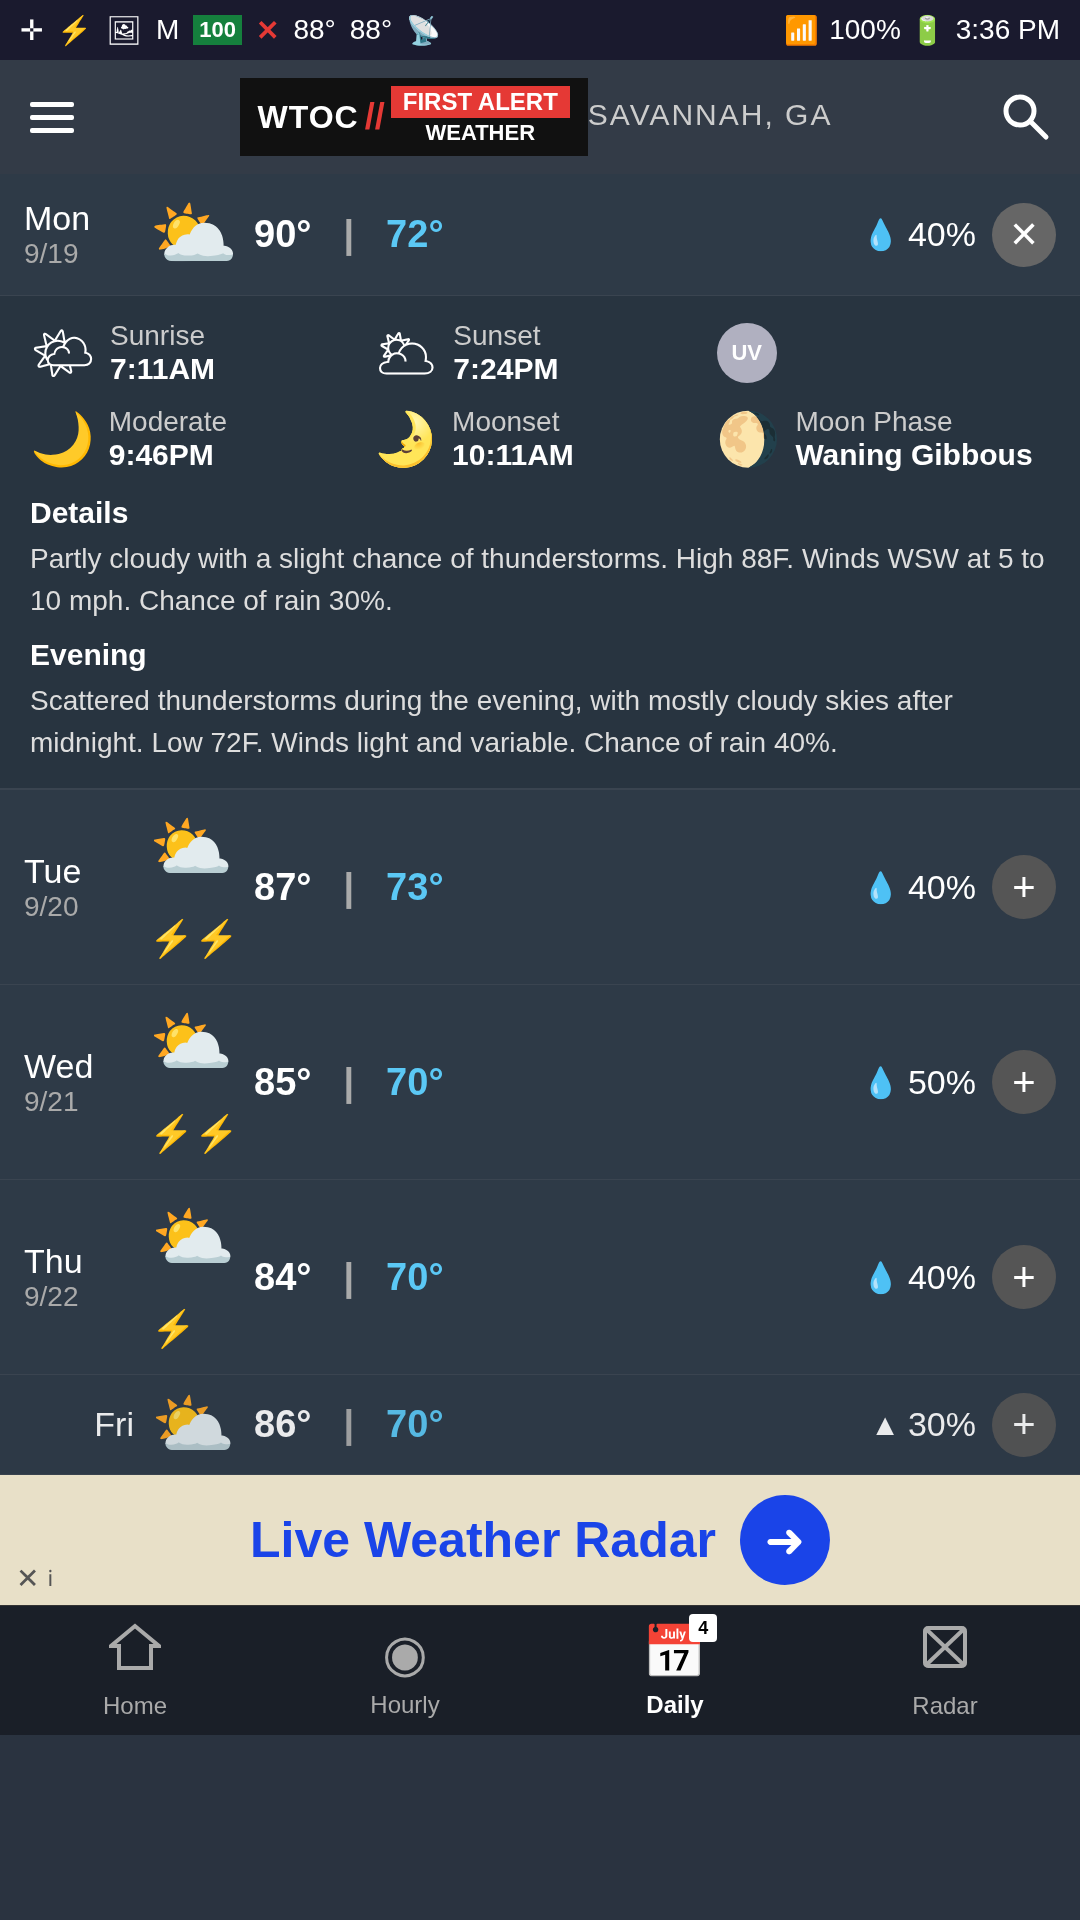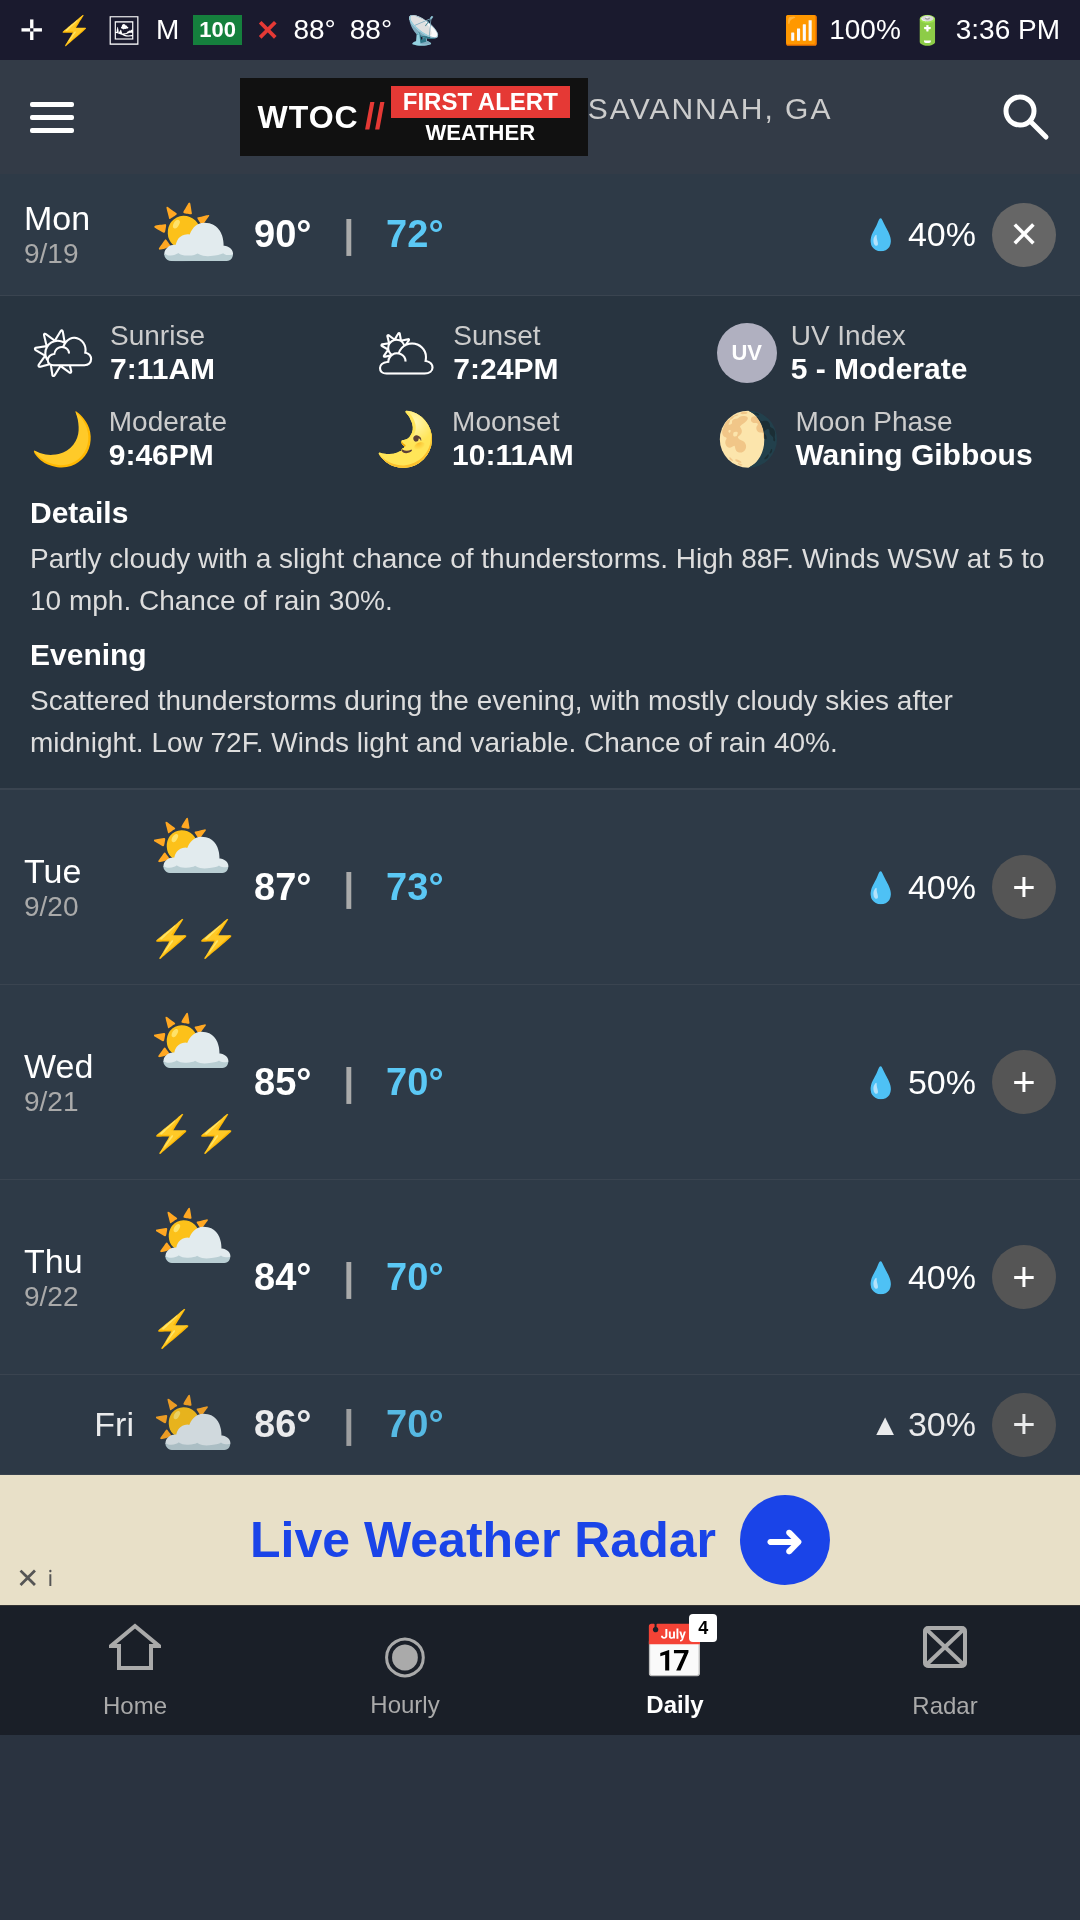--- a/index.html
+++ b/index.html
@@ -54,21 +54,21 @@
       text-align: center;
     }
     .weather-label {
       background: #111;
       color: #fff;
       font-size: 22px;
       font-weight: 700;
       text-align: center;
       padding: 2px 10px;
     }
-    .city-label { font-size: 30px; color: #ccc; margin-top: 14px; letter-spacing: 2px; }
+    .city-label { font-size: 30px; color: #ccc; margin-top: 20px; letter-spacing: 2px; }
     .search-icon-btn { cursor: pointer; }
 
     
     .main { background: #2a3340; }
 
     
     .day-row {
       display: flex;
       align-items: center;
       padding: 18px 24px;
@@ -247,24 +247,20 @@
       </div>
       <div class="sun-moon-item">
         <span class="sm-icon">🌥</span>
         <div>
           <div class="sm-label">Sunset</div>
           <div class="sm-value">7:24PM</div>
         </div>
       </div>
       <div class="sun-moon-item">
         <span class="sm-icon" style="font-size:44px;background:#b0b0c0;border-radius:50%;width:60px;height:60px;display:flex;align-items:center;justify-content:center;font-size:22px;font-weight:bold;color:#fff;">UV</span>
-        <div>
-          <div class="sm-label">UV Index</div>
-          <div class="sm-value">5 - Moderate</div>
-        </div>
       </div>
       <div class="sun-moon-item">
         <span class="sm-icon">🌙</span>
         <div>
           <div class="sm-label">Moderate</div>
           <div class="sm-value">9:46PM</div>
         </div>
       </div>
       <div class="sun-moon-item">
         <span class="sm-icon">🌛</span>

